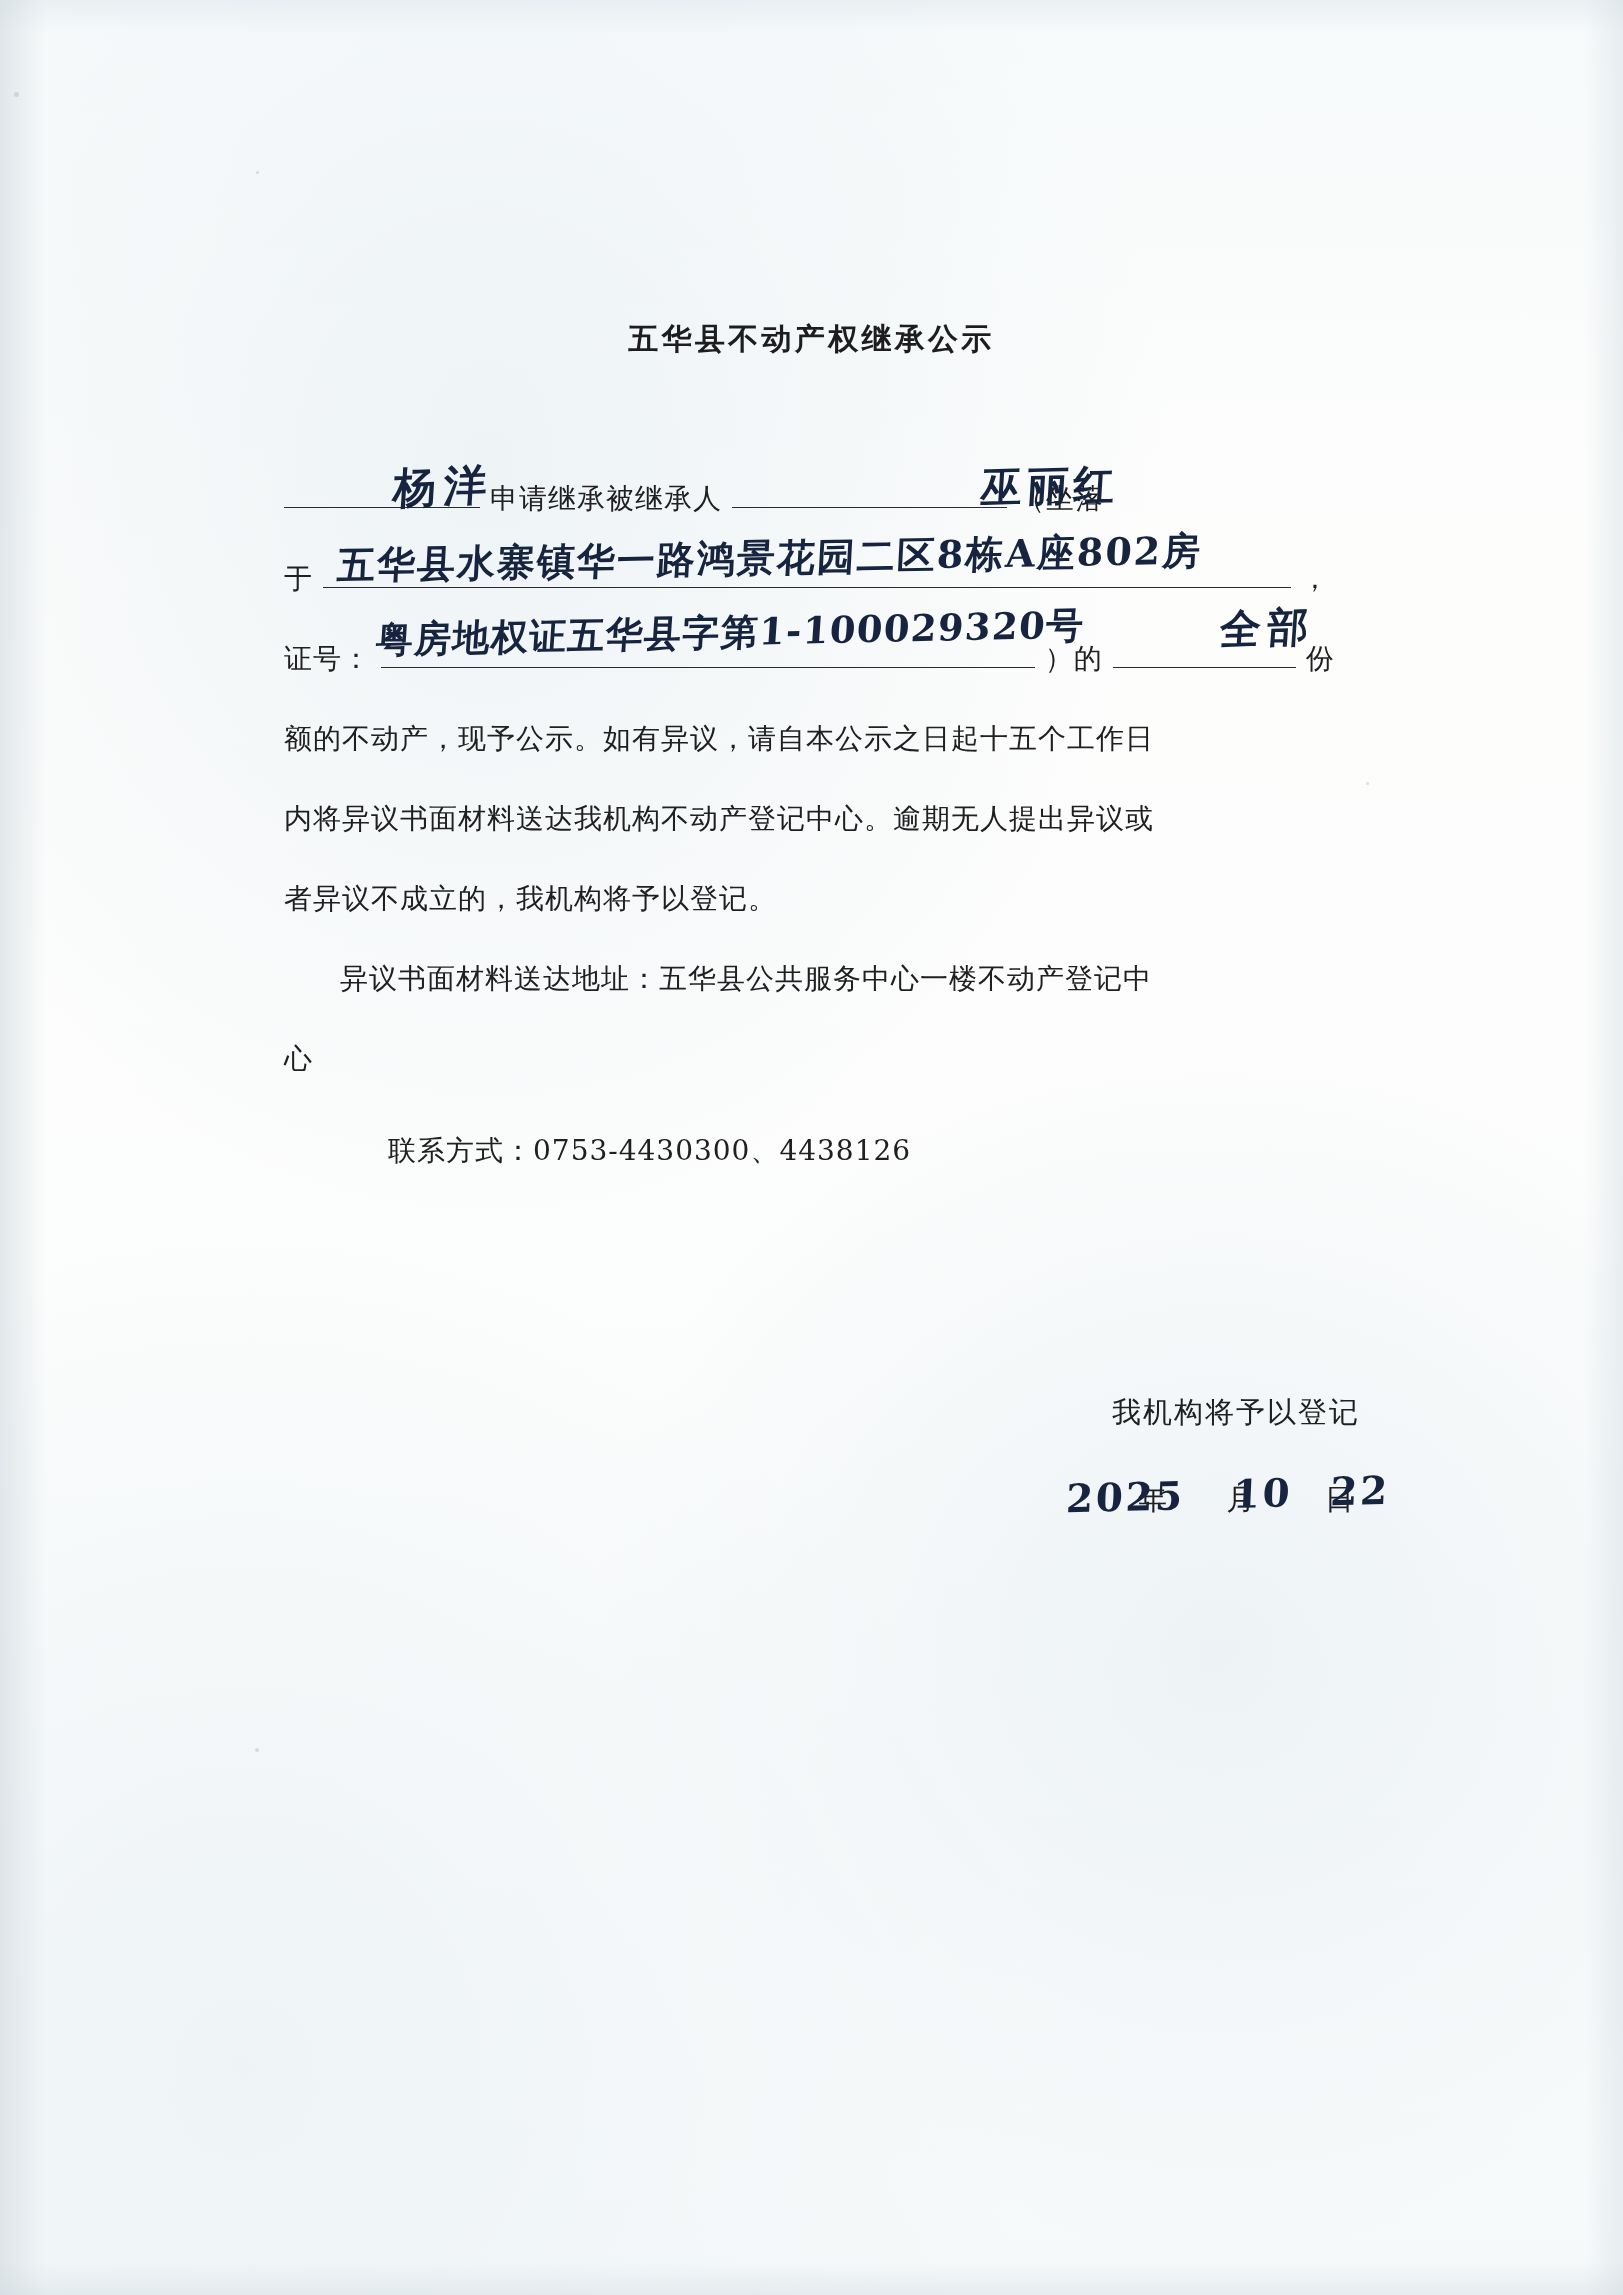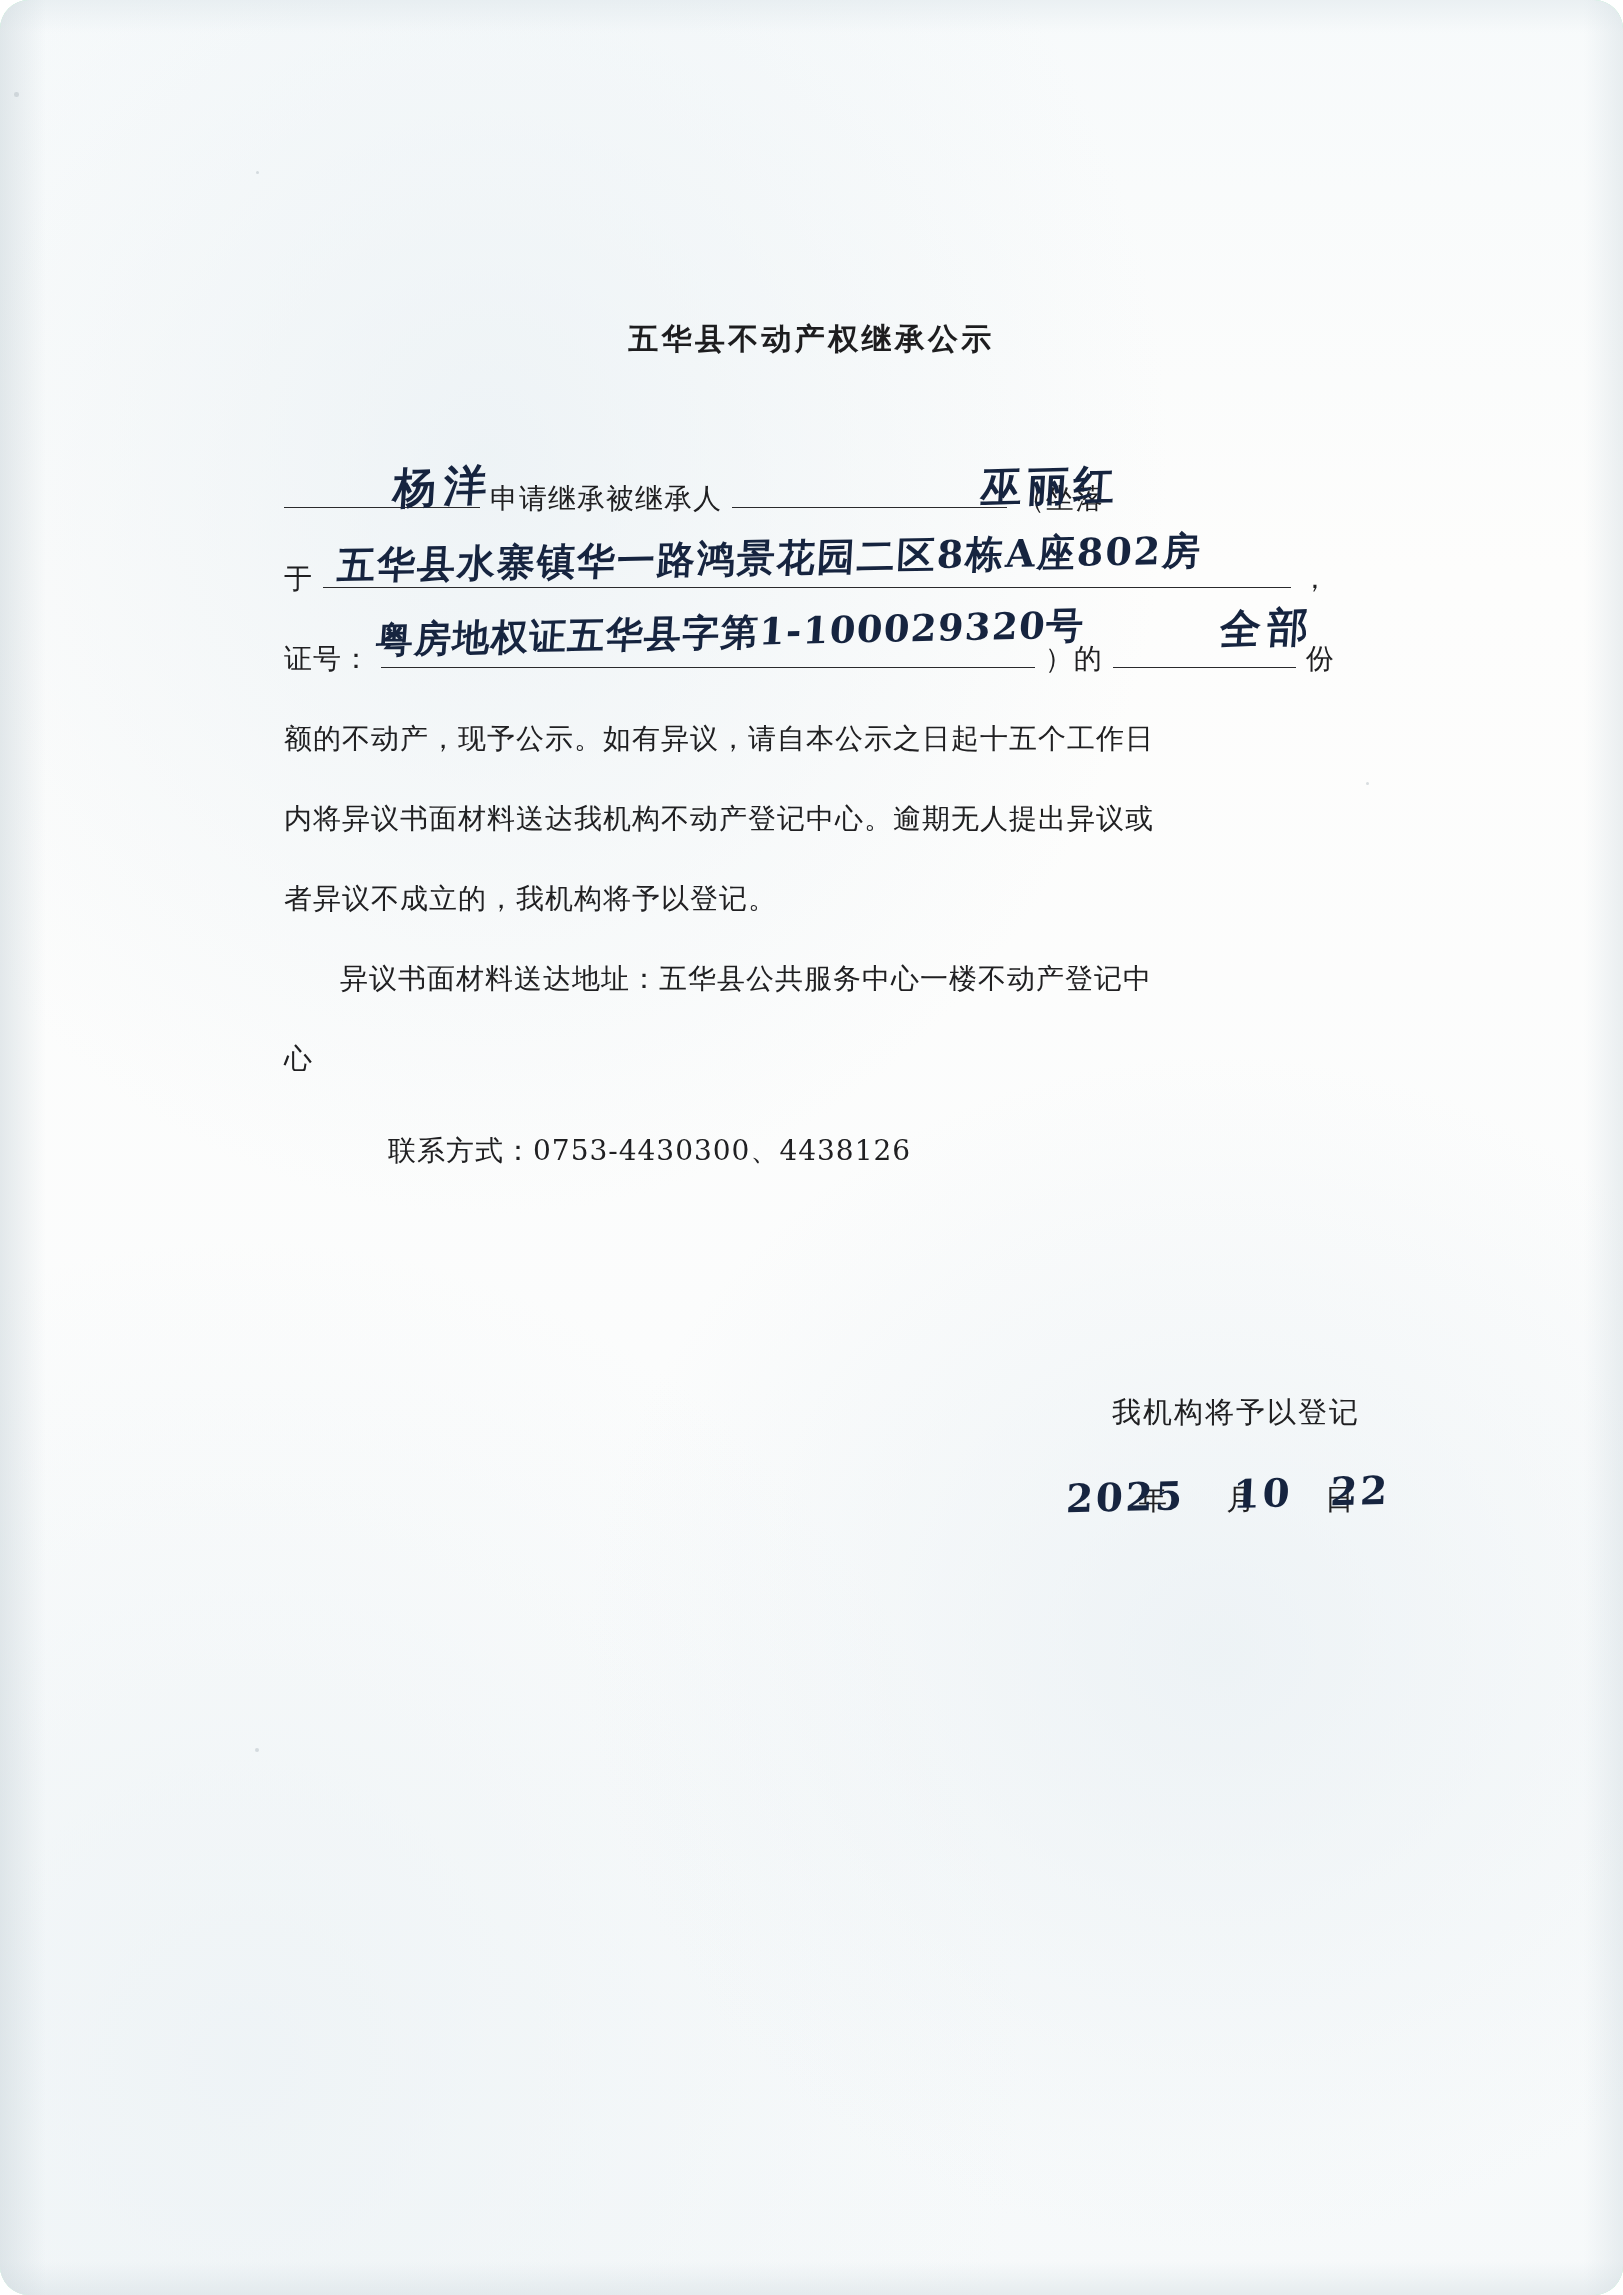--- a/index.html
+++ b/index.html
@@ -9,21 +9,20 @@
   }
   body {
     font-family: "DejaVu Sans", "Liberation Sans", sans-serif;
   }
   .page {
     position: relative;
     width: 1623px;
     height: 2295px;
     background: #86efac;
     overflow: hidden;
-    border-radius: 29px;
   }
   
   .paper-tint {
     position: absolute;
     inset: 0;
     background:
       radial-gradient(ellipse 70% 55% at 30% 20%, rgba(233,240,244,0.75) 0%, rgba(255,255,255,0) 60%),
       radial-gradient(ellipse 60% 40% at 75% 72%, rgba(232,239,243,0.7) 0%, rgba(255,255,255,0) 65%),
       radial-gradient(ellipse 80% 60% at 15% 90%, rgba(236,242,245,0.8) 0%, rgba(255,255,255,0) 60%),
       linear-gradient(180deg, #f7fafb 0%, #fdfdfc 25%, #fbfcfc 60%, #f6f9fa 100%);

